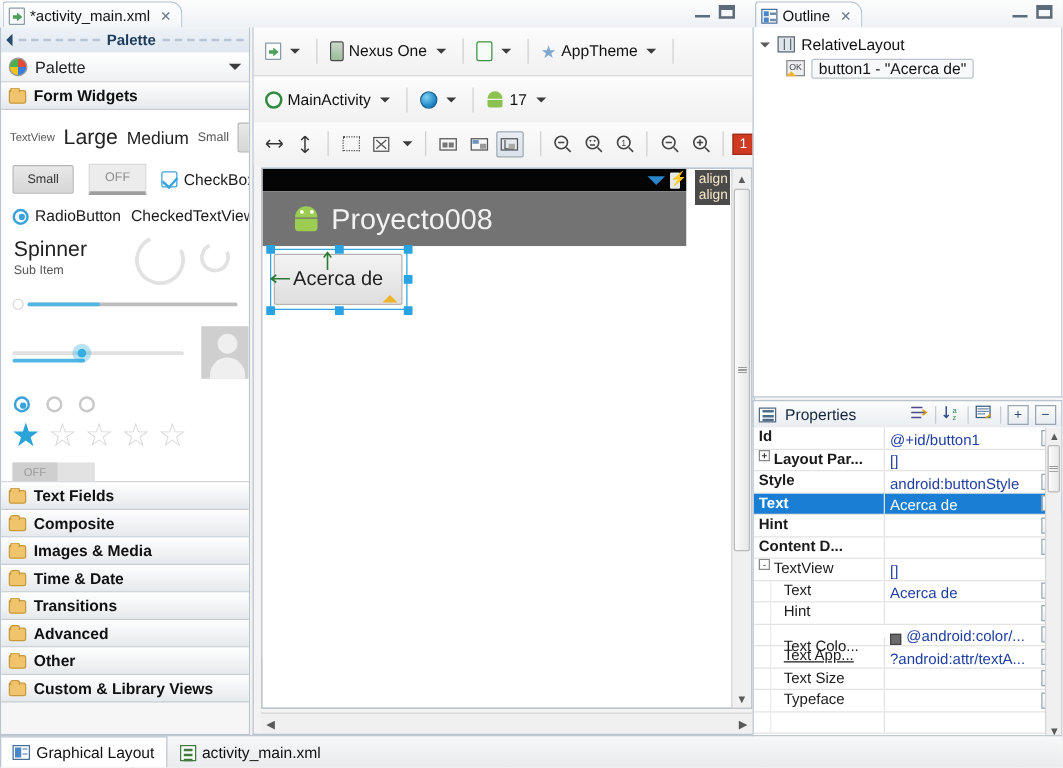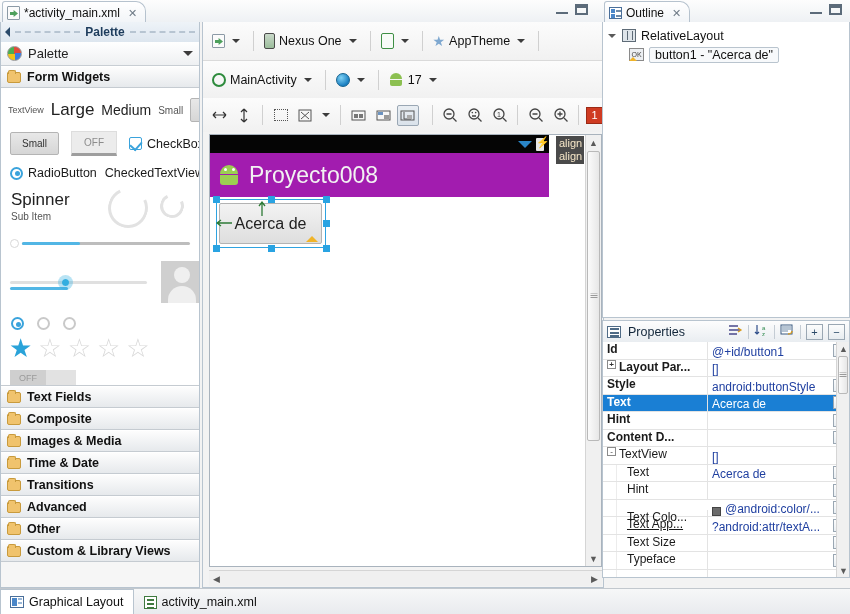--- a/index.html
+++ b/index.html
@@ -161,21 +161,21 @@
     position:absolute; left:6px; top:112px; right:1px; bottom:20px;
     background:#fff; border:1px solid #a9b3bd; overflow:hidden;
   }
   #device {
     position:absolute; left:0; top:0; width:339px; height:auto;
   }
   #statusbar{height:18px;background:#050505;display:flex;align-items:center;justify-content:flex-end;gap:4px;padding-right:5px;}
   .wifi-tri{width:0;height:0;border:7px solid transparent;border-top-color:#2a86c8;border-bottom:0;}
   .batt{width:8px;height:13px;background:#e8e8e8;position:relative;border-radius:1px;}
   .batt:after{content:"⚡";position:absolute;left:0;top:-2px;font-size:11px;color:#777;}
-  #appbar{height:44px;background:#a21caf;display:flex;align-items:center;gap:9px;padding-left:8px;}
+  #appbar{height:44px;background:#737373;display:flex;align-items:center;gap:9px;padding-left:24px;}
   #appbar .t{color:#f2f2f2;font-size:23px;font-family:"Liberation Sans",sans-serif;}
   .droid-lg{width:22px;height:22px;position:relative;}
   .droid-lg .head{position:absolute;left:2px;top:1px;width:18px;height:9px;border-radius:9px 9px 0 0;background:#9ccd52;}
   .droid-lg .body{position:absolute;left:2px;top:11px;width:18px;height:10px;border-radius:0 0 3px 3px;background:#9ccd52;}
   .droid-lg .eye{position:absolute;top:4px;width:3px;height:3px;border-radius:50%;background:#fff;}
   #screen-body{height:330px;background:#fff;position:relative;}
 
   
   #sel-btn{
     position:absolute; left:9px; top:6px; width:103px; height:41px;
@@ -204,21 +204,21 @@
   #outline-tabstrip{height:22px;background:linear-gradient(#fdfdfd,#eef1f4);position:relative;}
   #outline-body{position:absolute;left:0;right:0;top:22px;bottom:0;background:#fff;border:1px solid #b8c4cf;border-top:none;}
   .tree-row{display:flex;align-items:center;gap:5px;height:19px;padding-left:6px;font-size:12.5px;color:#111;}
   .twisty{width:0;height:0;border:4px solid transparent;border-top-color:#5a5a5a;border-bottom:0;margin-right:1px;}
   .rl-ico{width:14px;height:13px;border:1.5px solid #5e6b77;background:#dfe5ea;position:relative;}
   .rl-ico:after{content:"";position:absolute;left:4px;top:1px;bottom:1px;width:4px;border-left:1.5px solid #5e6b77;border-right:1.5px solid #5e6b77;}
   .ok-ico{width:15px;height:13px;border:1px solid #8a8a8a;background:#eceff2;font-size:7px;color:#444;display:flex;align-items:center;justify-content:center;position:relative;}
   .ok-ico .w{position:absolute;left:-1px;bottom:-1px;width:0;height:0;border:4px solid transparent;border-bottom-color:#f0b429;border-top:0;}
   .sel-chip{border:1px solid #b9c4ce;background:#f7f9fb;border-radius:2px;padding:0 5px;}
 
-  #props-panel{position:absolute;right:0;top:320px;width:248px;bottom:36px;}
+  #props-panel{position:absolute;right:0;top:320px;width:248px;bottom:22px;}
   #props-head{height:22px;display:flex;align-items:center;gap:7px;padding:0 4px;
     background:linear-gradient(#fdfdfd,#e9edf1);border:1px solid #b8c4cf;border-bottom:none;font-size:12.5px;color:#12263a;}
   .props-ico{width:14px;height:12px;border:1px solid #4f6b86;background:#fff;}
   .props-ico i{display:block;height:2px;background:#4f6b86;margin:1.5px 1.5px 0;}
   .mini-btn{width:17px;height:16px;border:1px solid #9aa7b3;background:linear-gradient(#fcfcfc,#e7ecf0);display:flex;align-items:center;justify-content:center;font-size:11px;color:#2b4a69;}
   #props-grid{position:absolute;left:0;right:0;top:22px;bottom:0;background:#fff;border:1px solid #b8c4cf;border-top:none;overflow:hidden;}
   .prow{display:flex;height:17.5px;border-bottom:1px solid #e3e3e3;align-items:center;font-size:12px;}
   .prow .pname{width:105px;flex:0 0 105px;border-right:1px solid #e3e3e3;height:100%;display:flex;align-items:flex-start;padding-left:4px;overflow:hidden;white-space:nowrap;}
   .prow .pval{flex:1;height:100%;display:flex;align-items:flex-end;padding-left:4px;color:#1f3fa0;overflow:hidden;white-space:nowrap;}
   .prow .pbtn{width:18px;flex:0 0 18px;display:flex;align-items:center;justify-content:center;}

